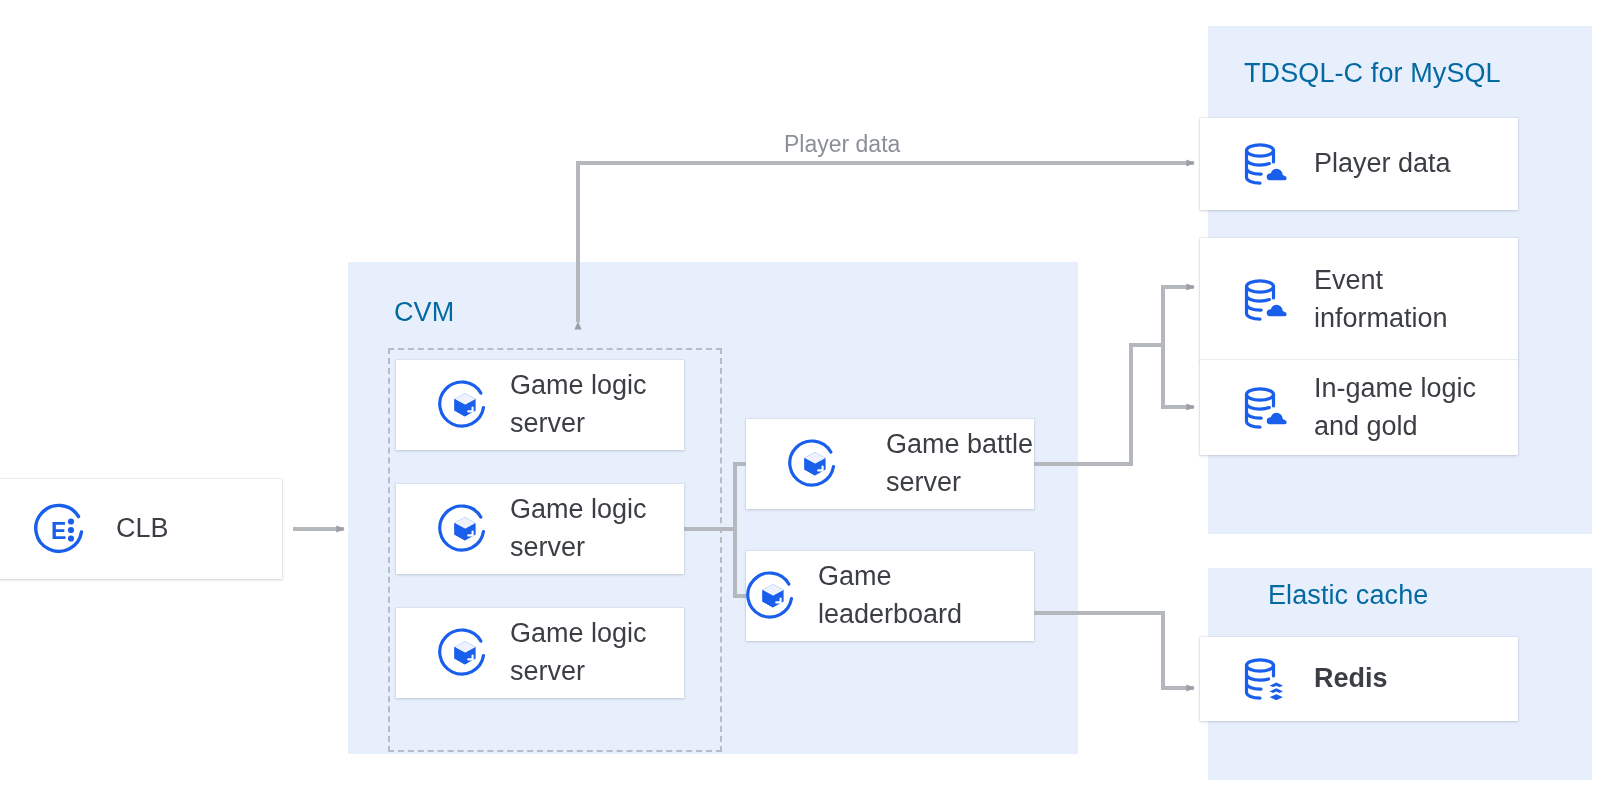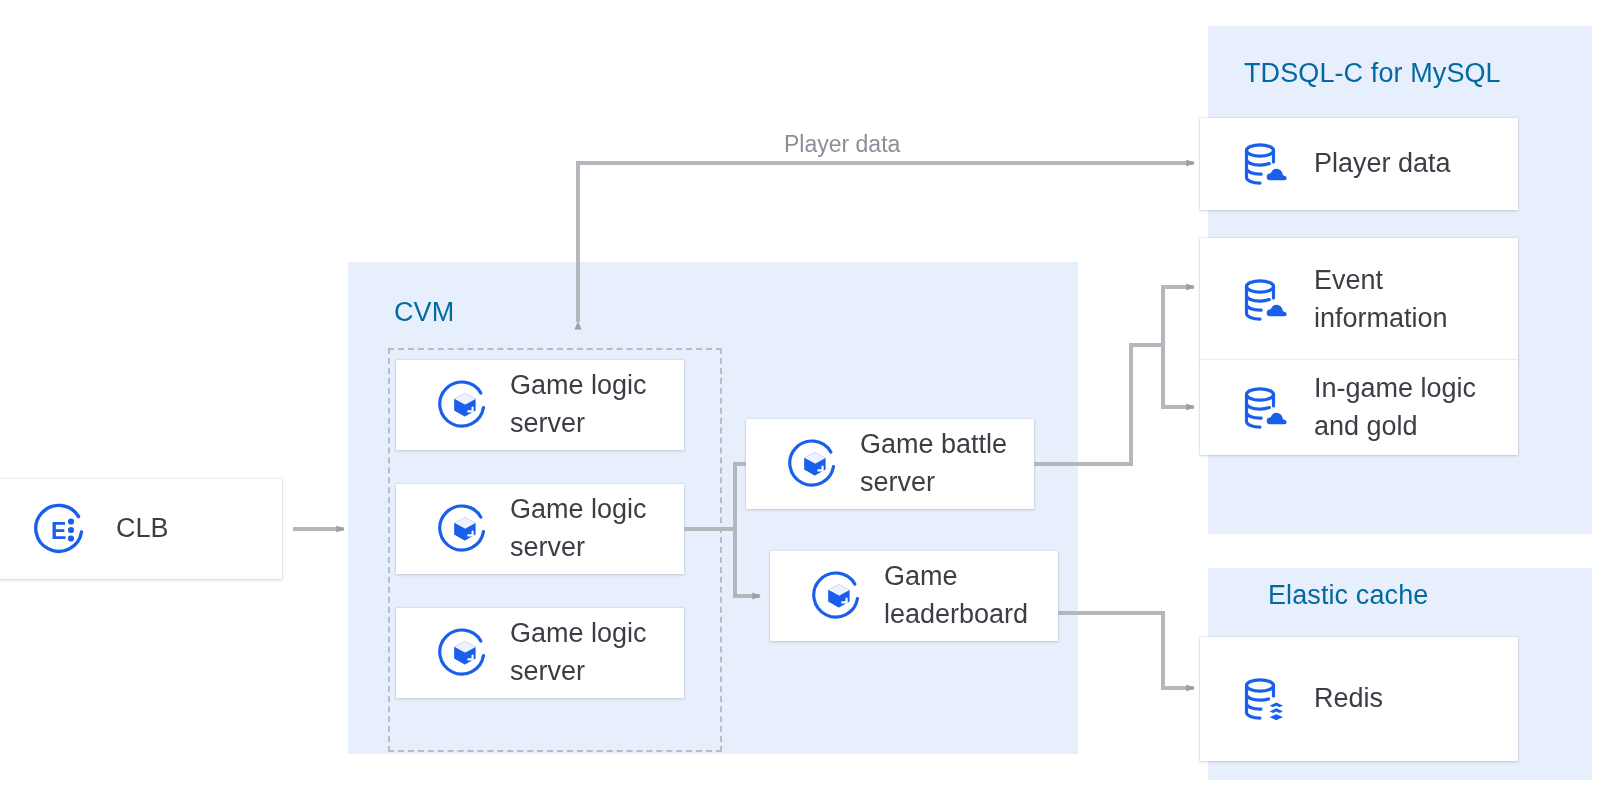--- a/index.html
+++ b/index.html
@@ -122,35 +122,35 @@
         <path d="M27,15.2 L37.6,21 L37.6,32.6 L27,38.4 L16.4,32.6 L16.4,21 Z" fill="#1a5feb"></path>
         <path d="M27,15.2 L37.6,21 L27,26.8 L16.4,21 Z" fill="#ffffff" opacity=".92"></path>
         <path d="M27,26.8 L27,38.4 L16.4,32.6 L16.4,21 Z" fill="#1a5feb"></path>
         <path d="M30.2,33.4 L34.6,33.4 L34.6,29.6" stroke="#ffffff" stroke-width="2.1" fill="none" stroke-linecap="round" stroke-linejoin="round"></path>
       </svg>
     </span>
     <span class="lbl">Game logic
 server</span>
   </div>
 
-  <div class="card" style="left:746px;top:419px;width:288px;height:90px;padding-left:42px;">
+  <div class="card" style="left:746px;top:419px;width:288px;height:90px;padding-left:42px;gap:26px;">
     <span class="ico" style="width:54px;height:54px;margin-right:18px;">
       <svg width="54" height="54" viewBox="0 0 54 54">
         <path d="M42.8,15 A22,22 0 1,0 45.5,29.5" stroke="#1a5feb" stroke-width="3.2" fill="none" stroke-linecap="round"></path>
         <path d="M27,15.2 L37.6,21 L37.6,32.6 L27,38.4 L16.4,32.6 L16.4,21 Z" fill="#1a5feb"></path>
         <path d="M27,15.2 L37.6,21 L27,26.8 L16.4,21 Z" fill="#ffffff" opacity=".92"></path>
         <path d="M27,26.8 L27,38.4 L16.4,32.6 L16.4,21 Z" fill="#1a5feb"></path>
         <path d="M30.2,33.4 L34.6,33.4 L34.6,29.6" stroke="#ffffff" stroke-width="2.1" fill="none" stroke-linecap="round" stroke-linejoin="round"></path>
       </svg>
     </span>
     <span class="lbl">Game battle
 server</span>
   </div>
 
-  <div class="card" style="left:746px;top:551px;width:288px;height:90px;padding-left:42px;margin-left:24px;">
+  <div class="card" style="left:746px;top:551px;width:288px;height:90px;">
     <span class="ico" style="width:54px;height:54px;margin-right:18px;">
       <svg width="54" height="54" viewBox="0 0 54 54">
         <path d="M42.8,15 A22,22 0 1,0 45.5,29.5" stroke="#1a5feb" stroke-width="3.2" fill="none" stroke-linecap="round"></path>
         <path d="M27,15.2 L37.6,21 L37.6,32.6 L27,38.4 L16.4,32.6 L16.4,21 Z" fill="#1a5feb"></path>
         <path d="M27,15.2 L37.6,21 L27,26.8 L16.4,21 Z" fill="#ffffff" opacity=".92"></path>
         <path d="M27,26.8 L27,38.4 L16.4,32.6 L16.4,21 Z" fill="#1a5feb"></path>
         <path d="M30.2,33.4 L34.6,33.4 L34.6,29.6" stroke="#ffffff" stroke-width="2.1" fill="none" stroke-linecap="round" stroke-linejoin="round"></path>
       </svg>
     </span>
     <span class="lbl">Game
@@ -206,21 +206,21 @@
         </g>
         <path d="M34.6,45.6 C31.6,45.6 29.4,43.5 29.4,40.9 C29.4,38.5 31.3,36.5 33.8,36.3
                  C34.9,33.4 37.5,31.5 40.6,31.5 C44.5,31.5 47.7,34.5 47.9,38.2
                  C50.2,38.6 51.9,40.5 51.9,42.8 C51.9,45.3 49.8,45.6 47.8,45.6 Z" fill="#1a5feb" stroke="#ffffff" stroke-width="2.6" stroke-linejoin="round"></path>
       </svg>
     </span>
     <span class="lbl">In-game logic
 and gold</span>
   </div>
 
-  <div class="card" style="left:1200px;top:637px;width:318px;height:124px;padding-left:36px;">
+  <div class="card" style="left:1200px;top:637px;width:318px;height:84px;padding-left:36px;font-weight:bold;">
     <span class="ico" style="width:56px;height:56px;margin-right:22px;">
       <svg width="56" height="56" viewBox="0 0 56 56">
         <g stroke="#1a5feb" stroke-width="3.2" fill="none" stroke-linecap="round" stroke-linejoin="round">
           <ellipse cx="24" cy="14.5" rx="13.5" ry="5.6"></ellipse>
           <path d="M10.5,14.5 L10.5,41.5 C10.5,44.6 16.5,47.1 24,47.1"></path>
           <path d="M37.5,14.5 L37.5,25"></path>
           <path d="M10.5,23.5 C10.5,26.6 16.5,29.1 24,29.1 C27.2,29.1 30.2,28.7 32.6,27.9"></path>
           <path d="M10.5,32.5 C10.5,35.6 16.5,38.1 24,38.1 L25.0,38.1"></path>
         </g>
         <g stroke="#ffffff" stroke-width="2.4" stroke-linejoin="round">

